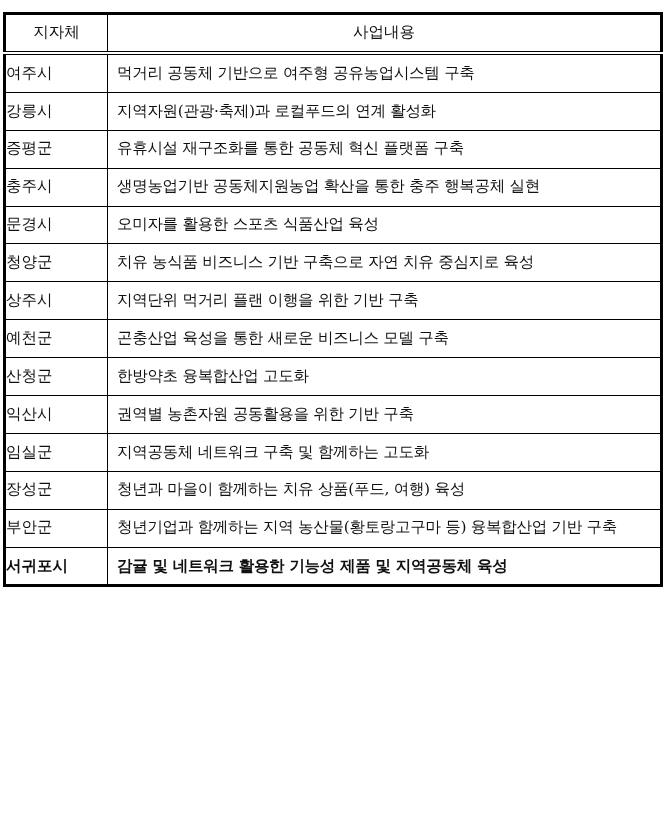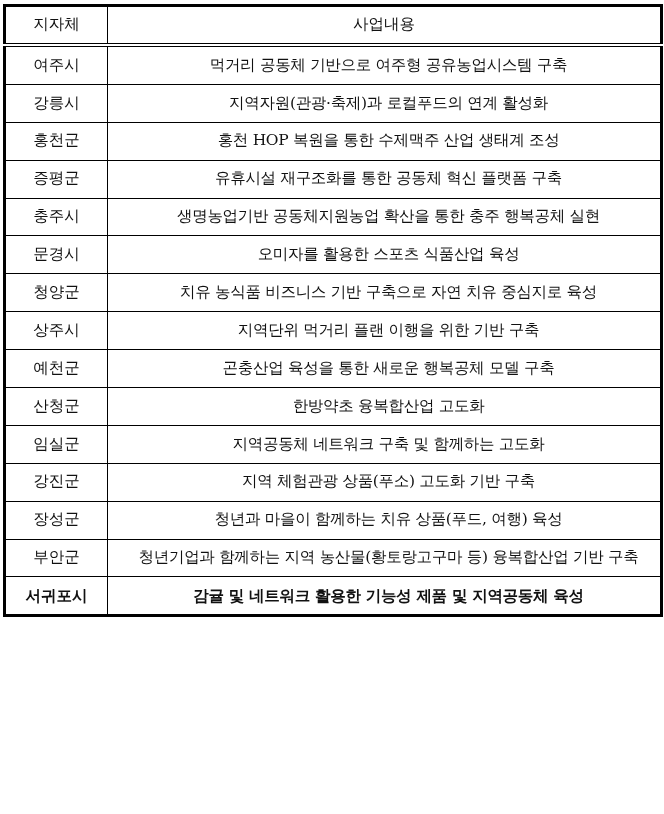--- a/index.html
+++ b/index.html
@@ -11,21 +11,21 @@
       width: 664px;
       height: 814px;
       position: relative;
       overflow: hidden;
       font-family: "DejaVu Serif", "Liberation Serif", serif;
       color: #111111;
     }
     .table-wrap {
       position: absolute;
       left: 3px;
-      top: 4px;
+      top: 12px;
       width: 657px;
       box-sizing: border-box;
     }
     table.data-table {
       width: 657px;
       border-collapse: collapse;
       table-layout: fixed;
       border: 3px solid #000000;
     }
     col.c1 { width: 103px; }
@@ -43,24 +43,23 @@
     }
     thead th {
       height: 36px;
       text-align: center;
       border-bottom: 4px double #000;
     }
     tbody td {
       height: 36.9px;
     }
     td.region {
-      text-align: center;
     }
     td.content {
-      text-align: center;
+      text-align: left;
       padding-left: 9px;
       letter-spacing: -0.3px;
     }
     tbody tr:last-child td {
       border-bottom: none;
       font-weight: bold;
     }
   </style>
 </head>
 <body>
@@ -80,24 +79,20 @@
     <tbody>
       <tr>
         <td class="region">여주시</td>
         <td class="content">먹거리 공동체 기반으로 여주형 공유농업시스템 구축</td>
       </tr>
       <tr>
         <td class="region">강릉시</td>
         <td class="content">지역자원(관광·축제)과 로컬푸드의 연계 활성화</td>
       </tr>
       <tr>
-        <td class="region">홍천군</td>
-        <td class="content">홍천 HOP 복원을 통한 수제맥주 산업 생태계 조성</td>
-      </tr>
-      <tr>
         <td class="region">증평군</td>
         <td class="content">유휴시설 재구조화를 통한 공동체 혁신 플랫폼 구축</td>
       </tr>
       <tr>
         <td class="region">충주시</td>
         <td class="content">생명농업기반 공동체지원농업 확산을 통한 충주 행복공체 실현</td>
       </tr>
       <tr>
         <td class="region">문경시</td>
         <td class="content">오미자를 활용한 스포츠 식품산업 육성</td>
@@ -105,33 +100,33 @@
       <tr>
         <td class="region">청양군</td>
         <td class="content">치유 농식품 비즈니스 기반 구축으로 자연 치유 중심지로 육성</td>
       </tr>
       <tr>
         <td class="region">상주시</td>
         <td class="content">지역단위 먹거리 플랜 이행을 위한 기반 구축</td>
       </tr>
       <tr>
         <td class="region">예천군</td>
-        <td class="content">곤충산업 육성을 통한 새로운 행복공체 모델 구축</td>
+        <td class="content">곤충산업 육성을 통한 새로운 비즈니스 모델 구축</td>
       </tr>
       <tr>
         <td class="region">산청군</td>
         <td class="content">한방약초 융복합산업 고도화</td>
       </tr>
       <tr>
+        <td class="region">익산시</td>
+        <td class="content">권역별 농촌자원 공동활용을 위한 기반 구축</td>
+      </tr>
+      <tr>
         <td class="region">임실군</td>
         <td class="content">지역공동체 네트워크 구축 및 함께하는 고도화</td>
-      </tr>
-      <tr>
-        <td class="region">강진군</td>
-        <td class="content">지역 체험관광 상품(푸소) 고도화 기반 구축</td>
       </tr>
       <tr>
         <td class="region">장성군</td>
         <td class="content">청년과 마을이 함께하는 치유 상품(푸드, 여행)  육성</td>
       </tr>
       <tr>
         <td class="region">부안군</td>
         <td class="content">청년기업과 함께하는 지역 농산물(황토랑고구마 등) 융복합산업 기반 구축</td>
       </tr>
       <tr>

